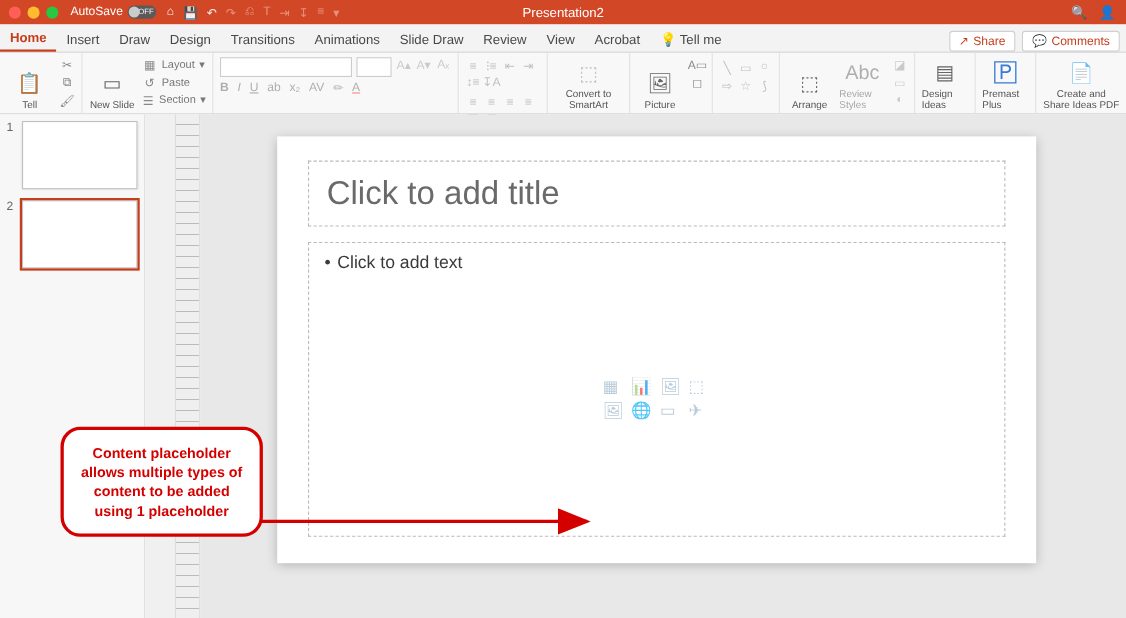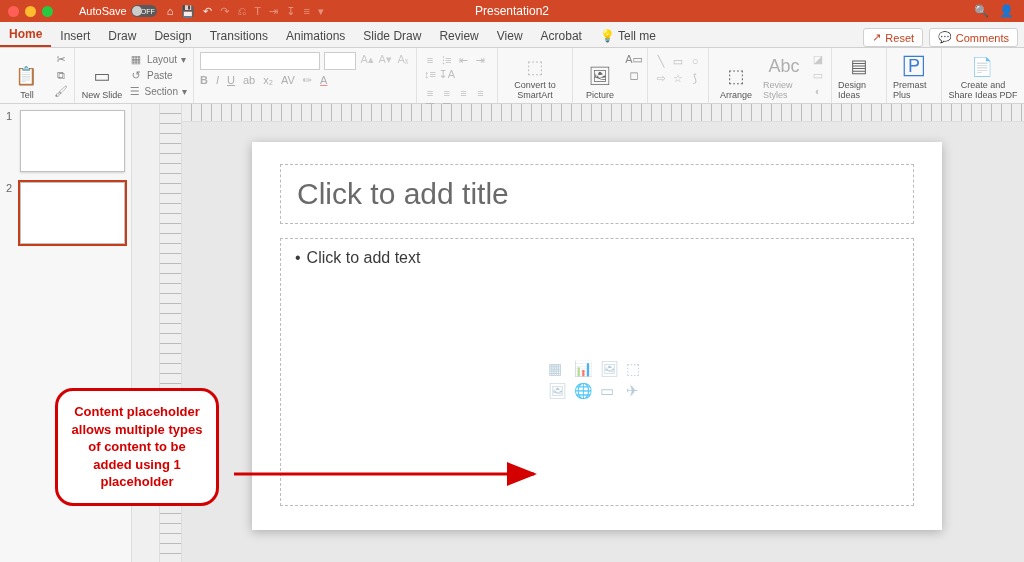--- a/index.html
+++ b/index.html
@@ -5,21 +5,21 @@
   * { box-sizing: border-box; margin: 0; padding: 0; font-family: -apple-system, "Segoe UI", Arial, sans-serif; }
   html, body { width: 1024px; height: 562px; overflow: hidden; background: #fff; }
 
   
   .titlebar { height: 22px; background: #d24726; display: flex; align-items: center; color: #fff; font-size: 11px; position: relative; }
   .mac-buttons { display: flex; gap: 6px; padding-left: 8px; }
   .mac-btn { width: 11px; height: 11px; border-radius: 50%; }
   .mac-close { background: #ff5f57; }
   .mac-min { background: #febc2e; }
   .mac-max { background: #28c840; }
-  .autosave { margin-left: 26px; display: flex; align-items: center; gap: 4px; }
+  .autosave { margin-left: 11px; display: flex; align-items: center; gap: 4px; }
   .autosave-toggle { width: 26px; height: 12px; background: #5a5a5a; border-radius: 6px; position: relative; display:flex; align-items:center; justify-content:flex-end; color:#fff; font-size:7px; padding-right:2px;}
   .autosave-toggle::before { content:""; position:absolute; left:1px; top:1px; width:10px; height:10px; background:#ccc; border-radius:50%; }
   .qat { display:flex; gap:8px; margin-left:10px; color:#fff; font-size:11px; }
   .qat span { opacity:0.9; }
   .qat .dis { opacity:0.4; }
   .doc-title { position:absolute; left:50%; transform:translateX(-50%); font-weight:400; font-size:12px; }
   .title-right { margin-left:auto; display:flex; gap:10px; padding-right:10px; font-size:12px; }
 
   
   .tabbar { height: 26px; background: #f3f3f3; border-bottom: 1px solid #d0d0d0; display:flex; align-items:flex-end; font-size:12px; }
@@ -45,32 +45,32 @@
   .body-area { display:flex; height: calc(562px - 22px - 26px - 56px); position:relative; }
   .outline-pane { width:28px; background:#f0f0f0; border-right:1px solid #ddd; }
   .thumb-pane { width:132px; background:#f7f7f7; border-right:1px solid #ddd; padding:6px; }
   .thumb-item { display:flex; gap:4px; margin-bottom:10px; }
   .thumb-num { font-size:11px; color:#666; width:10px; }
   .thumb { width:110px; height:62px; background:#fff; border:1px solid #c0c0c0; box-shadow:0 1px 2px rgba(0,0,0,0.15); }
   .thumb.active { outline:2px solid #c43e1c; }
 
   .vruler { width:22px; background:#efefef; border-right:1px solid #ddd; background-image: repeating-linear-gradient(#efefef, #efefef 9px, #bbb 9px, #bbb 10px); }
 
-  .edit-area { flex:1; background:#e8e8e8; display:flex; flex-direction:column; }
+  .edit-area { flex:1; background:#e8e8e8; display:flex; flex-direction:row; }
   .hruler { height:18px; background:#efefef; border-bottom:1px solid #ddd; background-image: repeating-linear-gradient(90deg,#efefef, #efefef 9px, #bbb 9px, #bbb 10px); }
   .canvas-wrap { flex:1; display:flex; align-items:flex-start; justify-content:center; padding:20px 20px 0 8px; position:relative; overflow:hidden;}
   .slide { width: 690px; height: 388px; background:#fff; box-shadow:0 2px 10px rgba(0,0,0,0.25); padding: 22px 28px; }
   .title-ph { border:1px dashed #bbb; padding: 12px 16px; font-size:30px; color:#6a6a6a; margin-bottom:14px; }
   .content-ph { border:1px dashed #bbb; padding: 10px 14px; height: 268px; font-size:16px; color:#3a3a3a; position:relative;}
   .content-ph .bullet { display:flex; gap:6px; }
   .content-icons { position:absolute; left:50%; top:50%; transform:translate(-50%,-30%); display:grid; grid-template-columns: repeat(4, 20px); gap:4px 6px; }
   .content-icons span { font-size:15px; color:#9ab6c9; opacity:0.7; }
 
   
-  .callout { position:absolute; left: 55px; top: 284px; width: 164px; border:3px solid #d40000; border-radius:18px; background:#fff; padding:12px; text-align:center; color:#d40000; font-weight:700; font-size:13px; line-height:1.35; z-index:10;}
+  .callout { position:absolute; left: 55px; top: 284px; width: 184px; border:3px solid #d40000; border-radius:18px; background:#fff; padding:12px; text-align:center; color:#d40000; font-weight:700; font-size:13px; line-height:1.35; z-index:10;}
   .arrow-svg { position:absolute; left: 234px; top: 358px; z-index:9; }
 </style>
 </head>
 <body>
 
 <div class="titlebar">
   <div class="mac-buttons">
     <div class="mac-btn mac-close"></div>
     <div class="mac-btn mac-min"></div>
     <div class="mac-btn mac-max"></div>
@@ -109,21 +109,21 @@
   <div class="tab">Animations</div>
   <div class="tab">Slide Draw</div>
   <div class="tab">Review</div>
   <div class="tab">View</div>
   <div class="tab">Acrobat</div>
   <div class="tab">💡 <span>Tell me</span></div>
   <div class="spacer"></div>
   <div class="share-group">
     <div class="share-btn">
         <span>↗</span>
-        <span>Reset</span>
+        <span>Share</span>
       </div>
     <div class="share-btn">
         <span>💬</span>
         <span>Comments</span>
       </div>
   </div>
 </div>
 
 <div class="ribbon">
   <div class="ribbon-group">

